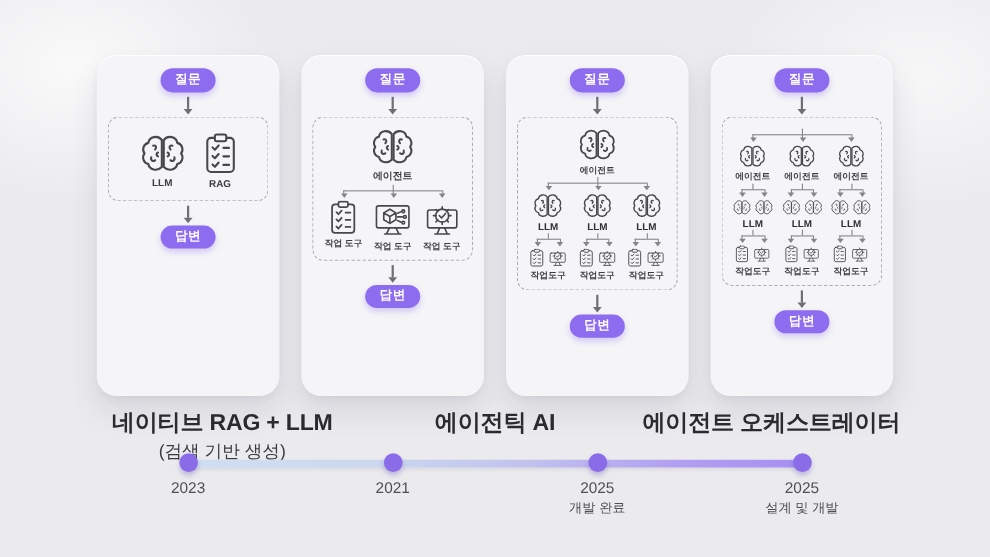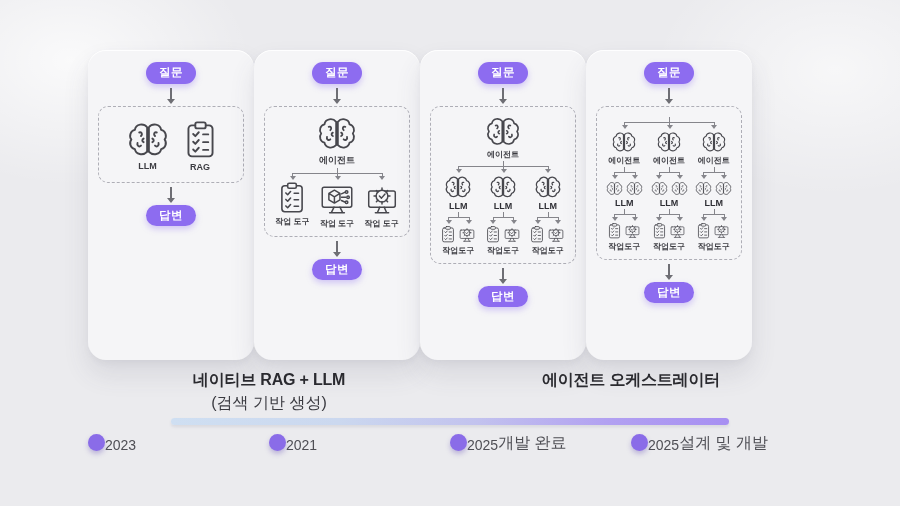--- a/index.html
+++ b/index.html
@@ -8,21 +8,21 @@
     background:#ebebee;
     font-family:"Liberation Sans","DejaVu Sans",sans-serif;
     overflow:hidden;position:relative;
   }
   .stage{position:absolute;inset:0;
     background:
       radial-gradient(260px 180px at 70px 60px, rgba(255,255,255,.75), rgba(255,255,255,0) 70%),
       radial-gradient(260px 180px at 835px 70px, rgba(255,255,255,.6), rgba(255,255,255,0) 70%),
       #ebebee;
   }
-  .row{position:absolute;left:88px;width:724px;display:flex;}
+  .row{position:absolute;left:88px;width:724px;display:flex;gap:20px;}
   .cards-row{top:50px;}
   .card{
     width:166px;height:310px;box-sizing:border-box;
     background:#f5f5f7;border-radius:18px;
     box-shadow:0 14px 26px rgba(70,70,95,.12), 0 3px 6px rgba(70,70,95,.05), inset 0 1px 0 rgba(255,255,255,.9);
     display:flex;flex-direction:column;align-items:center;
     padding:12px 8px 8px;
   }
   .pill{
     background:#8d6cf0;color:#ffffff;
@@ -60,32 +60,32 @@
   .fork .d::after{content:'';position:absolute;top:3px;left:-2.5px;
     border:3px solid transparent;border-top:4px solid #85858b;}
   .f3 .d1{left:16.6%;} .f3 .d2{left:50%;} .f3 .d3{left:83.4%;}
   .f2 .d1{left:27%;} .f2 .d2{left:73%;}
   
   .ic{color:#47474d;display:block;}
   .ic-purple{color:#5b49c0;--brainfill:#b7a6f6;}
   
   .titles-row{top:370px;}
   .tcol{flex:1 1 0;text-align:center;min-width:0;}
-  .ctitle{font-size:16px;font-weight:700;color:#2a2a2f;white-space:nowrap;letter-spacing:-.2px;}
+  .ctitle{font-size:21px;font-weight:700;color:#2a2a2f;white-space:nowrap;letter-spacing:-.2px;}
   .csub{font-size:16px;font-weight:500;color:#3a3a40;margin-top:2px;white-space:nowrap;}
   
   .timeline{top:412px;height:60px;}
   .tl-line{position:absolute;left:83px;right:83px;top:5.5px;height:7px;border-radius:4px;
     background:linear-gradient(90deg,#cfdff2 0%,#cbd8ef 30%,#c2c2ee 55%,#b2a1f1 78%,#a78ff2 100%);
     box-shadow:0 2px 3px rgba(90,90,120,.12);}
-  .tl-col{flex:1 1 0;display:flex;flex-direction:row;align-items:center;position:relative;}
+  .tl-col{flex:1 1 0;display:flex;flex-direction:column;align-items:center;position:relative;}
   .tl-dot{width:17px;height:17px;border-radius:50%;background:#8a6ce8;margin-top:0;
     box-shadow:0 3px 5px rgba(100,80,180,.35);position:relative;z-index:2;}
   .tl-year{font-size:14px;color:#4f4f55;margin-top:6px;}
-  .tl-note{font-size:16px;color:#4f4f55;margin-top:2px;white-space:nowrap;}
+  .tl-note{font-size:12px;color:#4f4f55;margin-top:2px;white-space:nowrap;}
 </style>
 </head>
 <body>
 
 <svg width="0" height="0" style="position:absolute" aria-hidden="true">
   <defs>
     <symbol id="i-brain" viewBox="0 0 48 42">
       <g stroke="currentColor" stroke-width="2.2" stroke-linecap="round" stroke-linejoin="round">
         <path fill="var(--brainfill,none)" d="M23 7 C19 2 10 3 9 10 C4 11 2 17 5 21 C2 25 4 31 9 32 C10 38 18 40 23 35 Z"></path>
         <path fill="var(--brainfill,none)" d="M25 7 C29 2 38 3 39 10 C44 11 46 17 43 21 C46 25 44 31 39 32 C38 38 30 40 25 35 Z"></path>
@@ -411,20 +411,24 @@
     </div>
 
   </div>
 
   <div class="row titles-row">
     <div class="tcol">
       <div class="ctitle">네이티브 RAG + LLM</div>
       <div class="csub">(검색 기반 생성)</div>
     </div>
     <div class="tcol">
+      <div class="ctitle">에이전틱 AI</div>
+      <div class="csub"></div>
+    </div>
+    <div class="tcol">
       <div class="ctitle">에이전트 오케스트레이터</div>
       <div class="csub"></div>
     </div>
   </div>
 
   <div class="row timeline">
     <div class="tl-line"></div>
     <div class="tl-col">
       <div class="tl-dot"></div>
       <div class="tl-year">2023</div>

